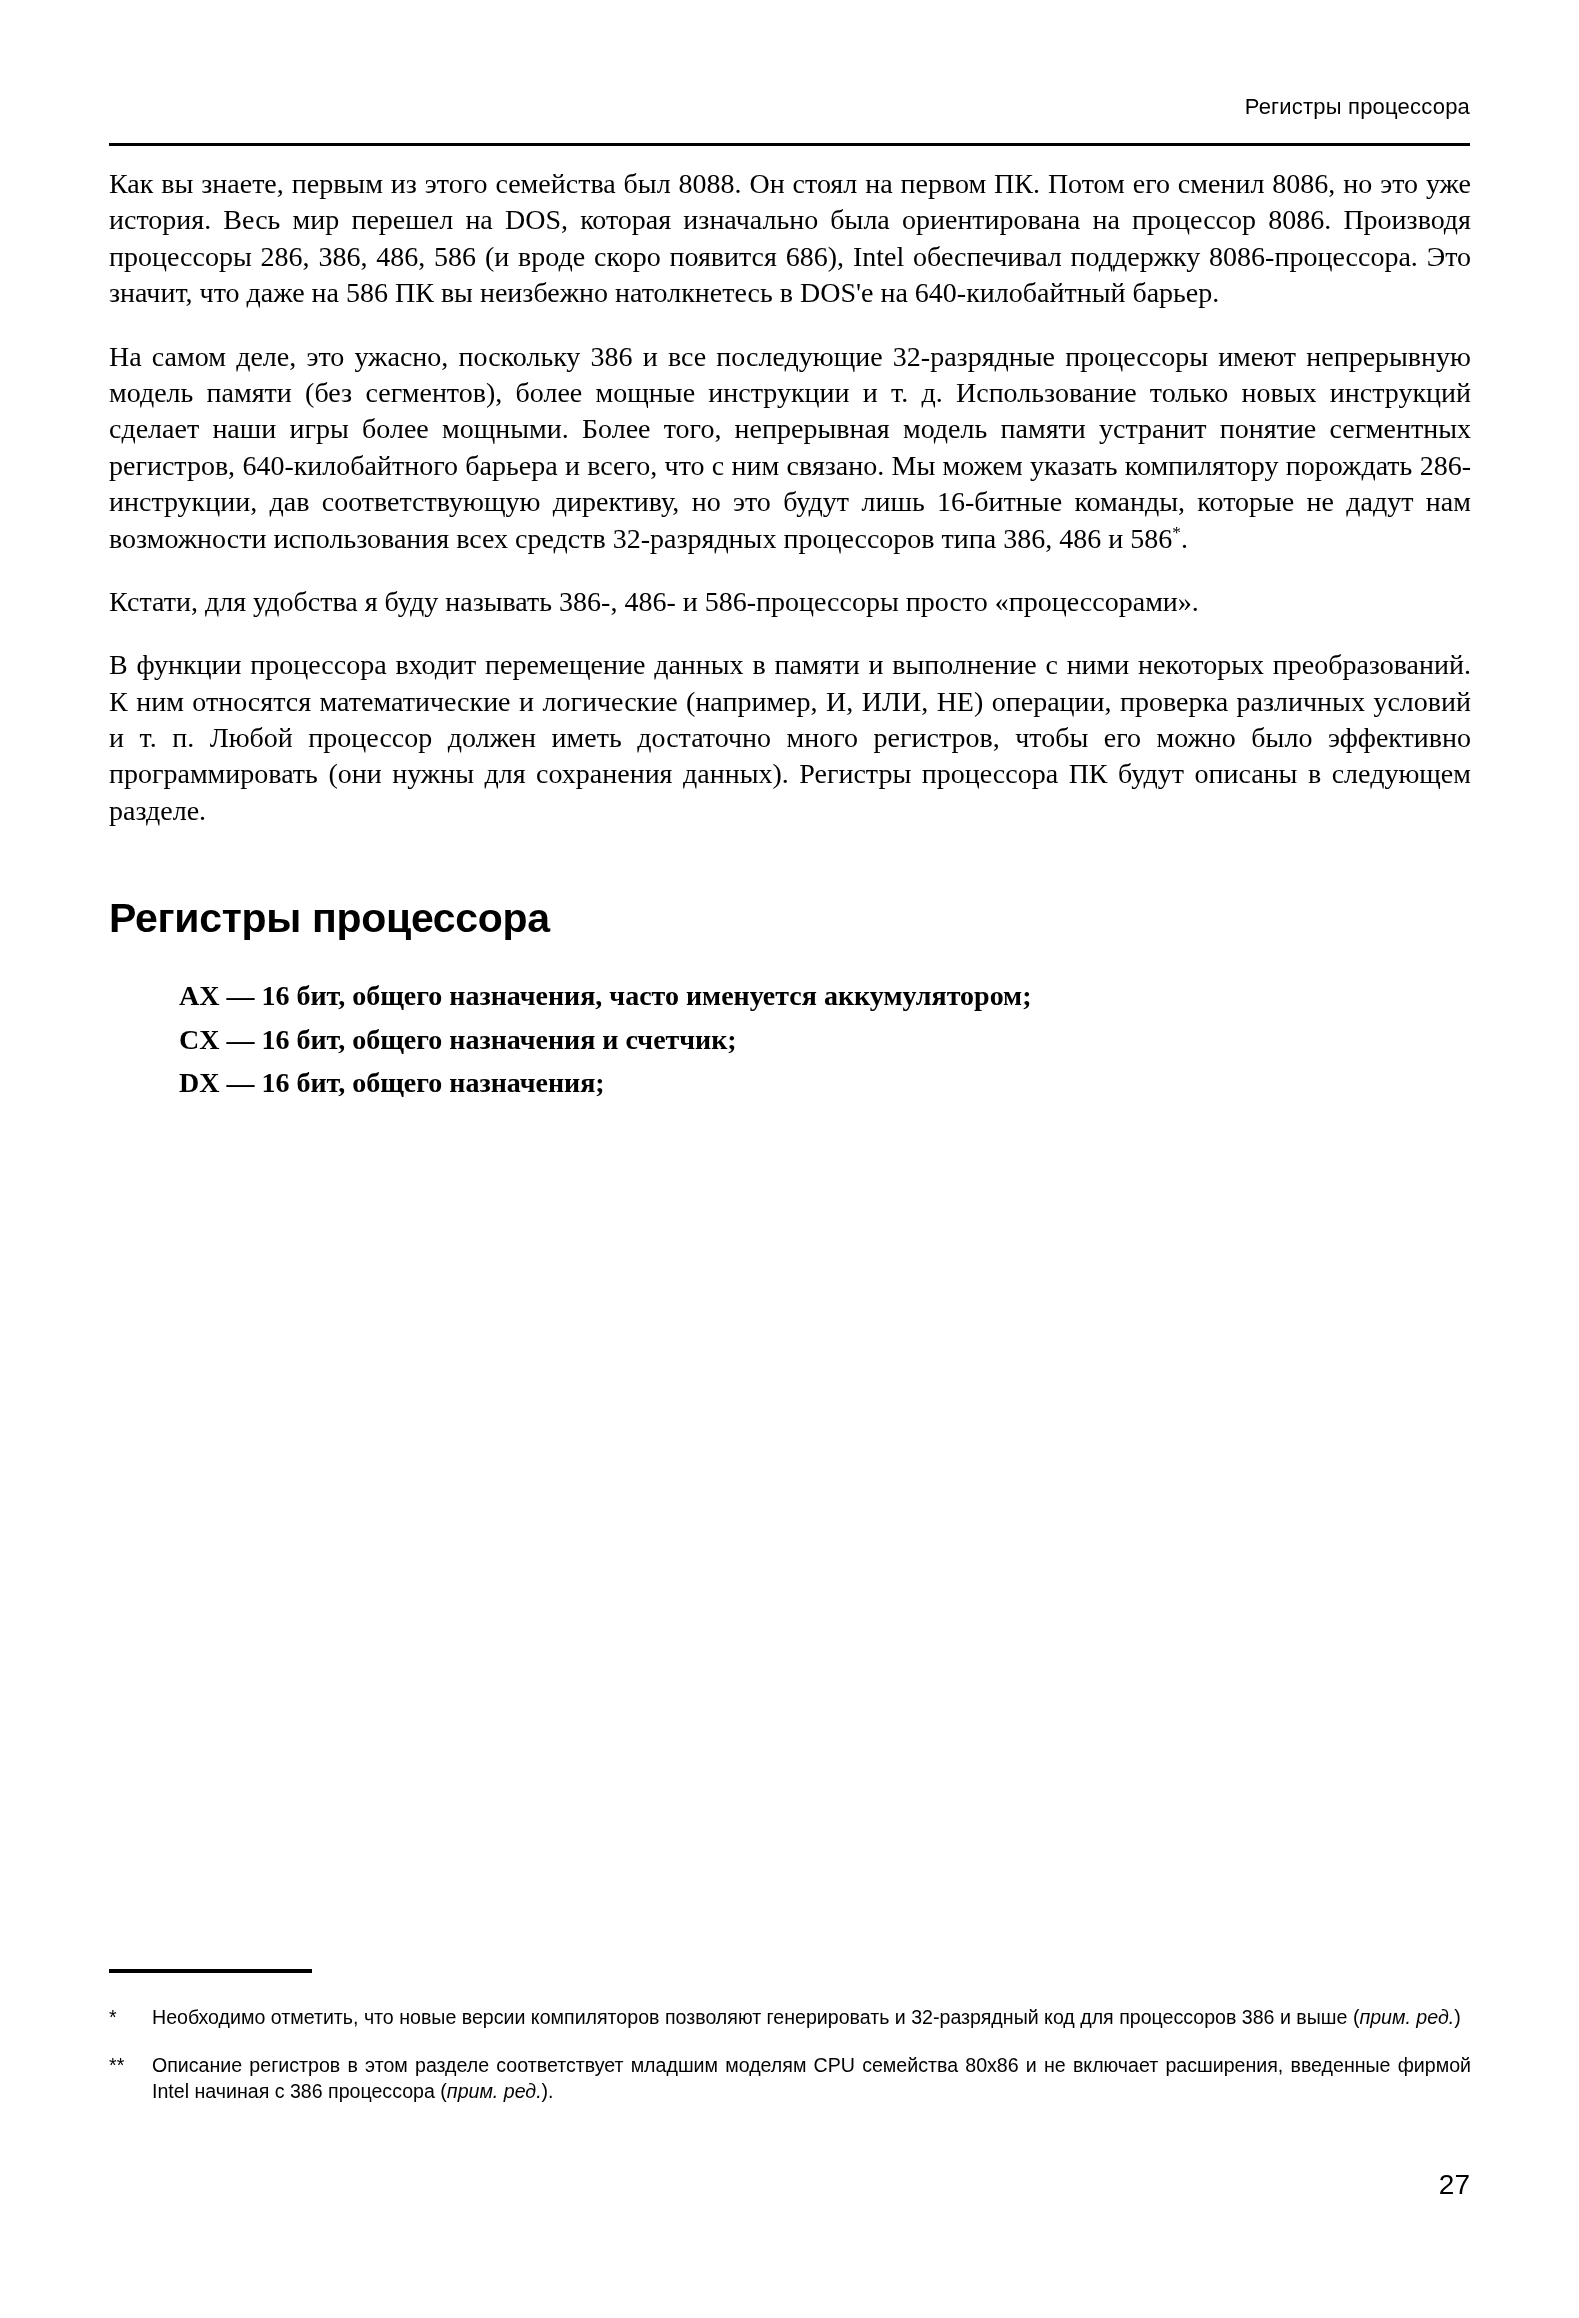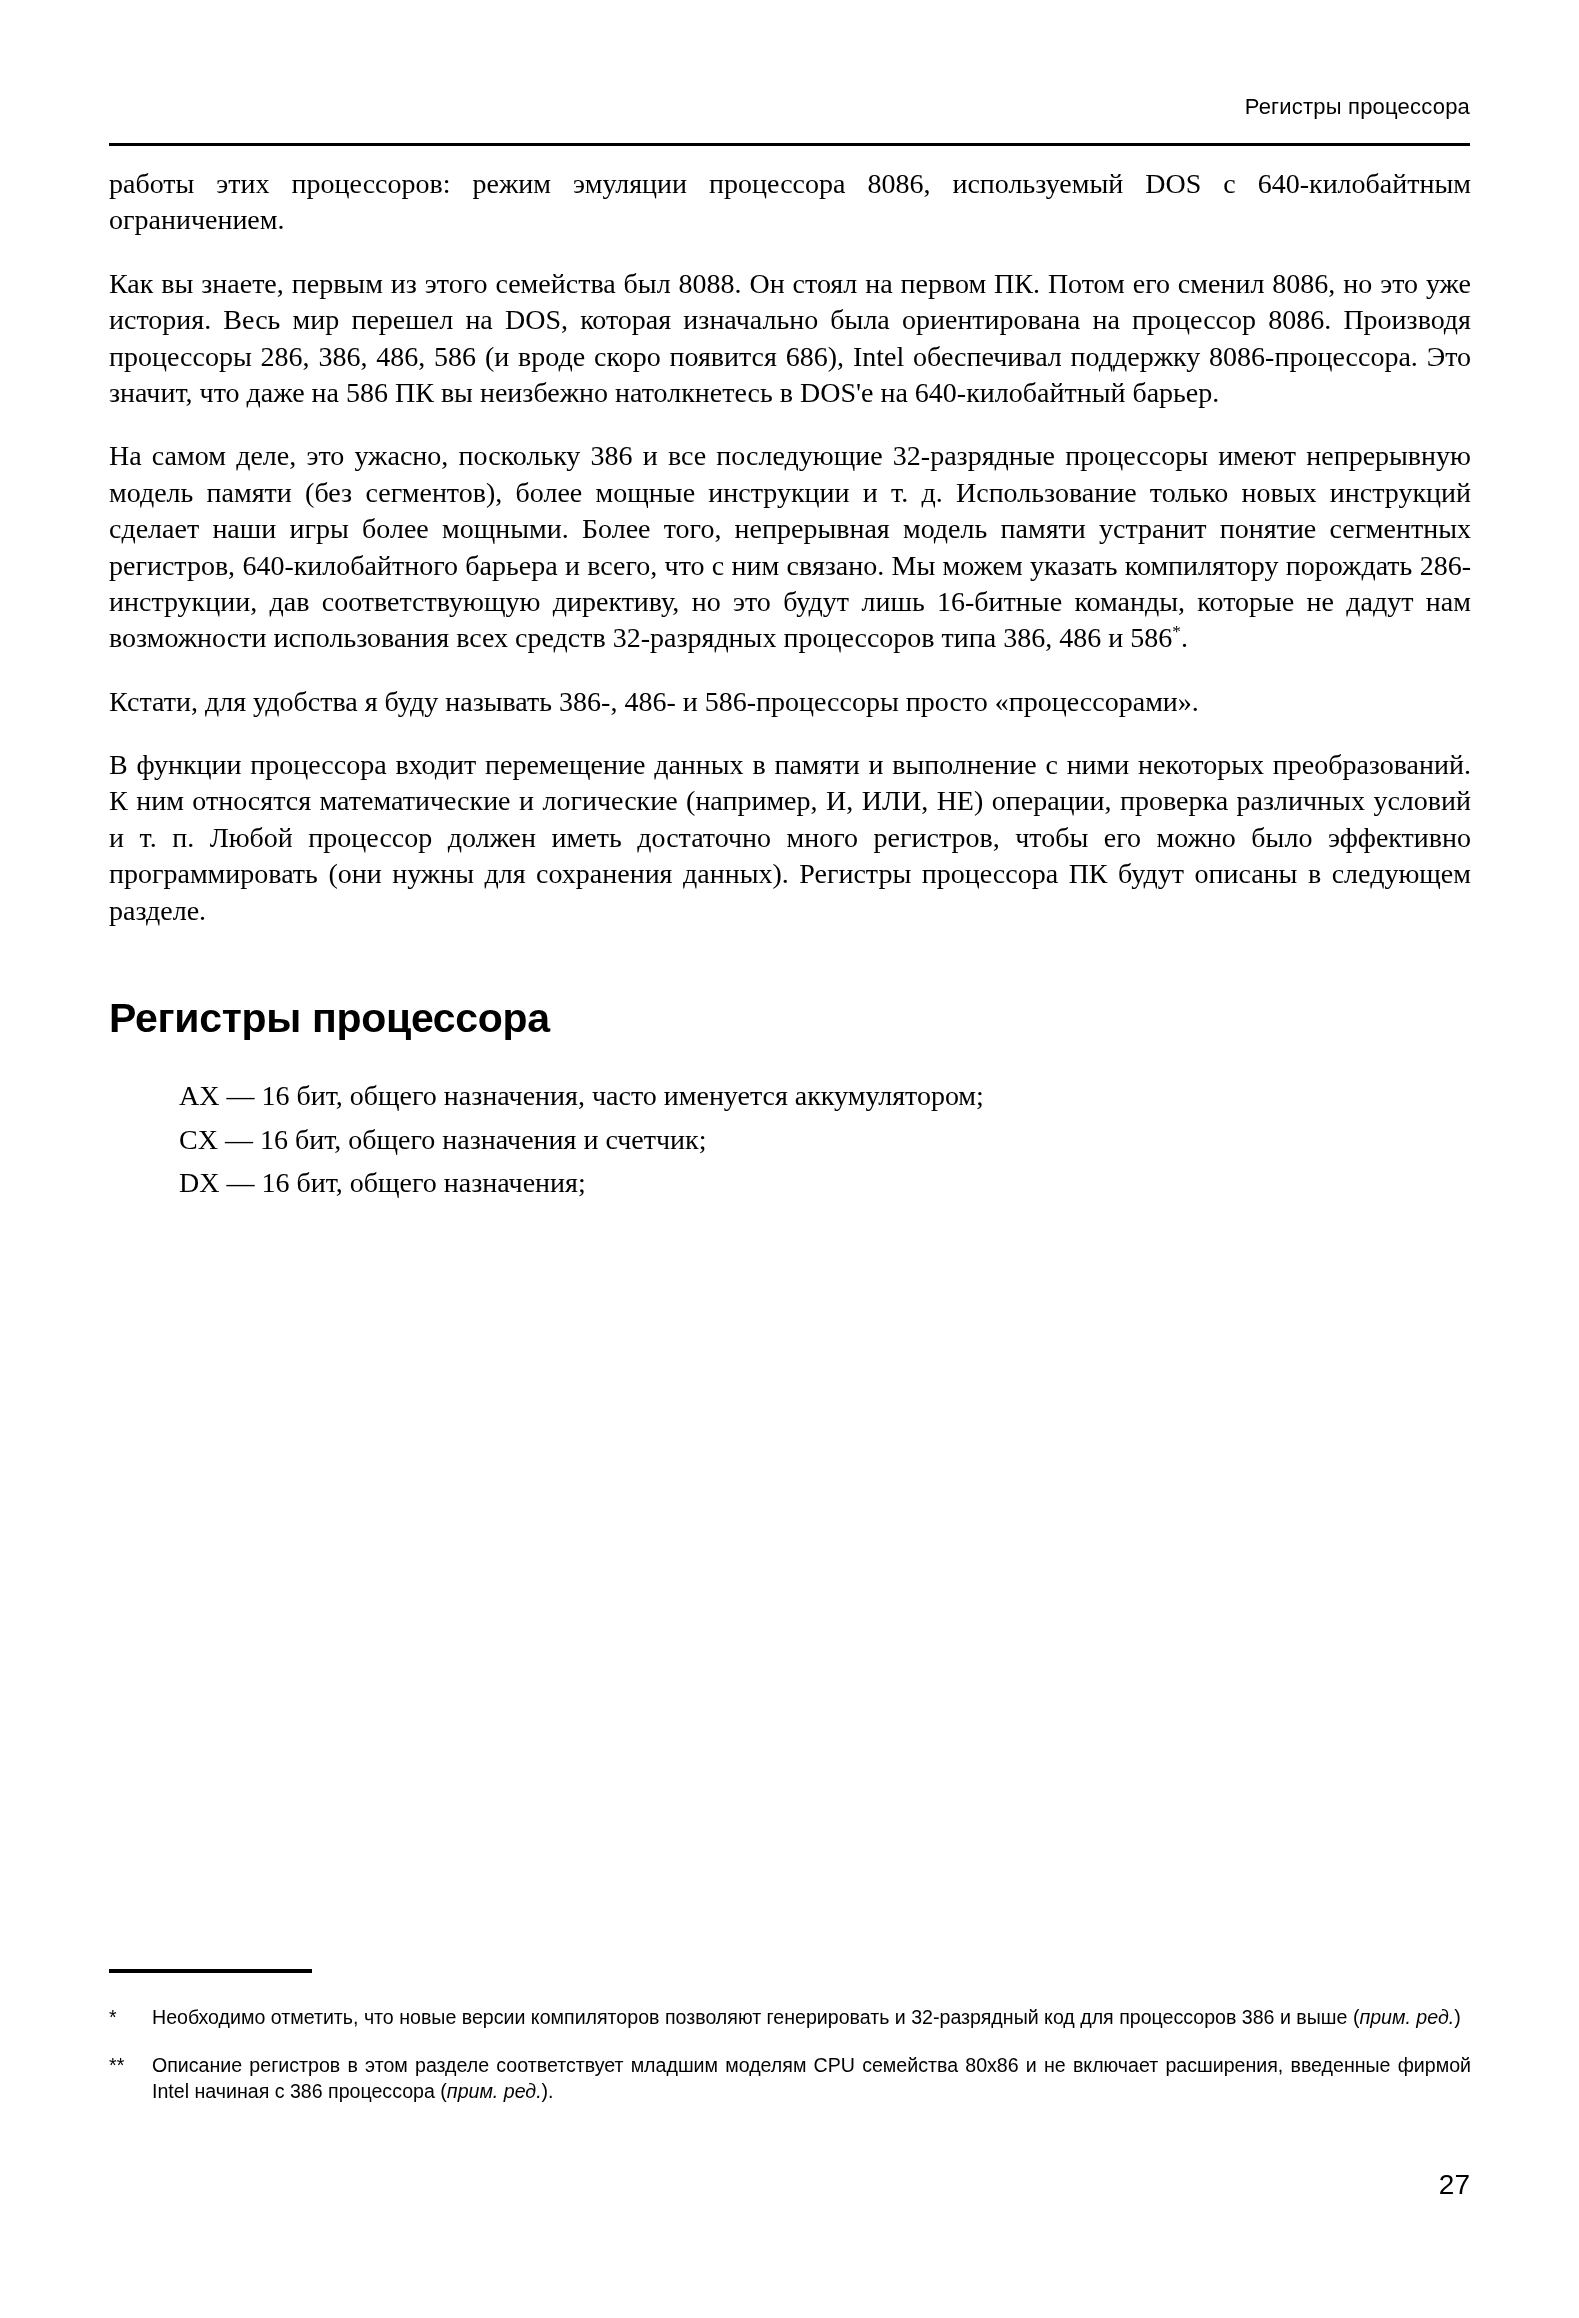--- a/index.html
+++ b/index.html
@@ -71,20 +71,21 @@
   .reg-list {
     margin: 0 0 0 70px;
     padding: 0;
     list-style: none;
   }
   .reg-list li {
     font-size: 28px;
     line-height: 1.30;
     margin: 0 0 7.1px 0;
     white-space: nowrap;
+    font-weight: bold;
   }
   .fn-rule {
     position: absolute;
     left: 109px;
     top: 1969px;
     width: 203px;
     height: 3.6px;
     background: #000;
   }
   .footnotes {
@@ -123,21 +124,20 @@
 </head>
 <body>
 
 <div class="page">
 
   <div class="running-head">Регистры процессора</div>
   <div class="head-rule"></div>
 
   <div class="content">
 
-    <p class="body">работы этих процессоров: режим эмуляции процессора 8086, используемый DOS с 640-килобайтным ограничением.</p>
 
     <p class="body">Как вы знаете, первым из этого семейства был 8088. Он стоял на первом ПК. Потом его сменил 8086, но это уже история. Весь мир перешел на DOS, которая изначально была ориентирована на процессор 8086. Производя процессоры 286, 386, 486, 586 (и вроде скоро появится 686), Intel обеспечивал поддержку 8086-процессора. Это значит, что даже на 586 ПК вы неизбежно натолкнетесь в DOS'е на 640-килобайтный барьер.</p>
 
     <p class="body"><span>На самом деле, это ужасно, поскольку 386 и все последующие 32-разрядные процессоры имеют непрерывную модель памяти (без сегментов), более мощные инструкции и т. д. Использование только новых инструкций сделает наши игры более мощными. Более того, непрерывная модель памяти устранит понятие сегментных регистров, 640-килобайтного барьера и всего, что с ним связано. Мы можем указать компилятору порождать 286-инструкции, дав соответствующую директиву, но это будут лишь 16-битные команды, которые не дадут нам возможности использования всех средств 32-разрядных процессоров типа 386, 486 и 586</span><sup>*</sup><span>.</span></p>
 
     <p class="body">Кстати, для удобства я буду называть 386-, 486- и 586-процессоры просто «процессорами».</p>
 
     <p class="body">В функции процессора входит перемещение данных в памяти и выполнение с ними некоторых преобразований. К ним относятся математические и логические (например, И, ИЛИ, НЕ) операции, проверка различных условий и т. п. Любой процессор должен иметь достаточно много регистров, чтобы его можно было эффективно программировать (они нужны для сохранения данных). Регистры процессора ПК будут описаны в следующем разделе.</p>
 
     <h2 class="section">Регистры процессора</h2>

